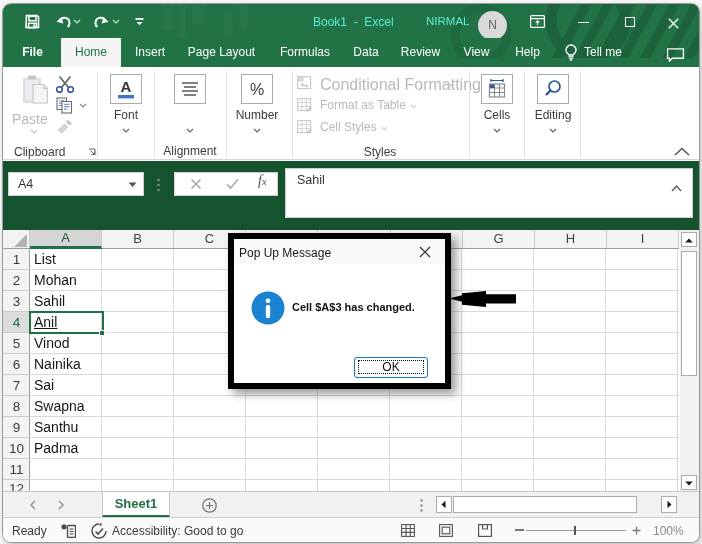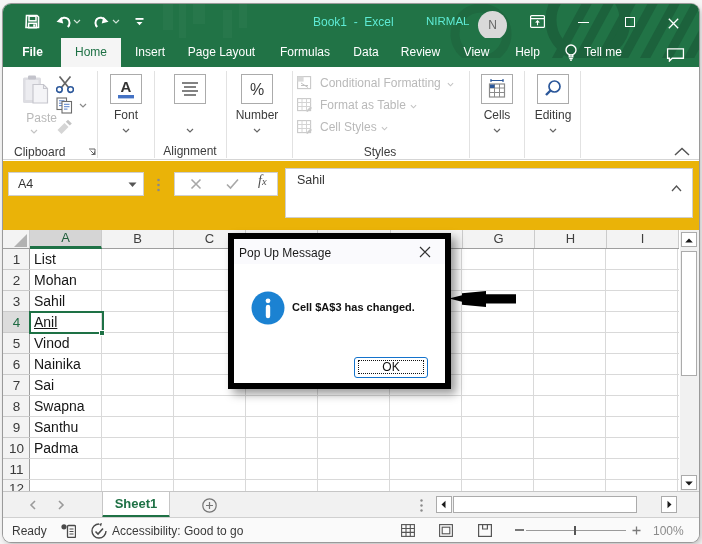--- a/index.html
+++ b/index.html
@@ -21,21 +21,21 @@
   
   #ribbon { position:absolute; left:0; top:63px; width:696px; height:93px; background:#fff; border-bottom:1px solid #d5d5d5; }
   .rsep { position:absolute; top:4px; width:1px; height:87px; background:#e2e2e2; }
   .rbox { position:absolute; top:7px; width:32px; height:30px; background:#fff; border:1px solid #ababab; }
   .rlabel { position:absolute; top:41px; font-size:12px; color:#3b3b3b; text-align:center; }
   .rchev { position:absolute; width:8px; height:5px; }
   .glabel { position:absolute; top:78px; font-size:12px; color:#3b3b3b; text-align:center; }
   .gray { color:#b9b9b9; }
 
   
-  #fzone { position:absolute; left:0; top:157px; width:696px; height:69px; background:#eab308; }
+  #fzone { position:absolute; left:0; top:157px; width:696px; height:69px; background:#14532d; }
   .whitebox { position:absolute; background:#fff; border:1px solid #cfcfcf; }
 
   
   #gridzone { position:absolute; left:0; top:226px; width:696px; height:261px; background:#fff; }
   #colhdr { position:absolute; left:0; top:0; width:676px; height:19px; background:#f3f3f3; border-bottom:1px solid #9e9e9e; }
   .chdr { position:absolute; top:0; height:18px; line-height:18px; text-align:center; font-size:13px; color:#3f3f3f; border-right:1px solid #cbcbcb; }
   #rowhdrs { position:absolute; left:0; top:19px; width:27px; height:242px; background:#f3f3f3; border-right:1px solid #9e9e9e; }
   .rhdr { position:absolute; left:0; width:27px; height:21px; line-height:22px; text-align:center; font-size:13.5px; color:#3a3a3a; border-bottom:1px solid #cbcbcb; }
   .cell { position:absolute; font-size:14px; color:#151515; height:36px; line-height:21px; }
   #gridlines { position:absolute; left:27px; top:19px; width:649px; height:242px;
@@ -168,21 +168,21 @@
 
   <div id="ribbon">
 
     <svg class="abs" style="left:18px; top:8px;" width="30" height="33" viewBox="0 0 30 33">
       <rect x="2" y="2.5" width="18" height="25.5" rx="1.5" fill="#dddde2"></rect>
       <rect x="7" y="0.5" width="8" height="4" rx="1.3" fill="#c3c3cb"></rect>
       <rect x="4.5" y="5" width="13" height="20" fill="#ececf0"></rect>
       <path d="M12 9.5 h10.5 l4 4 v14.5 h-14.5 z" fill="#f4f4f7" stroke="#c6c6cd" stroke-width="1.2"></path>
       <path d="M22.5 9.5 v4 h4" fill="none" stroke="#c6c6cd" stroke-width="1.1"></path>
     </svg>
-    <div class="abs gray" style="left:9px; top:44px; width:45px; text-align:right; font-size:12px;">Paste</div>
+    <div class="abs gray" style="left:9px; top:44px; width:45px; text-align:left; font-size:14px;">Paste</div>
     <svg class="abs" style="left:27px; top:62px;" width="8" height="5" viewBox="0 0 8 5">
           <path d="M1 1 L4 4 L7 1" fill="none" stroke="#c3c3c3" stroke-width="1.2"></path>
         </svg>
 
     <svg class="abs" style="left:53px; top:9px;" width="18" height="18" viewBox="0 0 18 18">
       <path d="M3.5 0.5 L12.5 11.5 M14.5 0.5 L5.5 11.5" stroke="#666" stroke-width="1.7"></path>
       <circle cx="3.4" cy="13.6" r="2.8" fill="none" stroke="#2b579a" stroke-width="1.6"></circle>
       <circle cx="14.6" cy="13.6" r="2.8" fill="none" stroke="#2b579a" stroke-width="1.6"></circle>
     </svg>
 
@@ -239,21 +239,21 @@
     <svg class="rchev" style="left:250px; top:61px;" viewBox="0 0 8 5">
           <path d="M1 1 L4 4 L7 1" fill="none" stroke="#666" stroke-width="1.2"></path>
         </svg>
     <div class="rsep" style="left:289px;"></div>
 
     <svg class="abs" style="left:294px; top:9px;" width="15" height="14" viewBox="0 0 15 14">
       <rect x="0.6" y="0.6" width="13" height="12" fill="#fff" stroke="#c9c9c9" stroke-width="1.1"></rect>
       <rect x="0.6" y="0.6" width="6" height="5" fill="#d9d9d9"></rect>
       <path d="M4 9.5 h7 M4 7 l7 4.5" stroke="#c0c0c0" stroke-width="1"></path>
     </svg>
-    <div class="abs gray" style="left:317px; top:9px; font-size:12px;">Conditional Formatting</div>
+    <div class="abs gray" style="left:317px; top:9px; font-size:16px;">Conditional Formatting</div>
     <svg class="abs" style="left:444px; top:15px;" width="7" height="5" viewBox="0 0 8 5">
           <path d="M1 1 L4 4 L7 1" fill="none" stroke="#c3c3c3" stroke-width="1.2"></path>
         </svg>
     <svg class="abs" style="left:294px; top:31px;" width="15" height="14" viewBox="0 0 15 14">
       <rect x="0.6" y="0.6" width="13" height="12" fill="#fff" stroke="#c9c9c9" stroke-width="1.1"></rect>
       <path d="M0.6 4.5 h13 M0.6 8.5 h13 M5 0.6 v12 M9.5 0.6 v12" stroke="#d4d4d4" stroke-width="1"></path>
       <path d="M9 13 L13.5 8.5 L15 10 L10.5 14 Z" fill="#c9c9c9"></path>
     </svg>
     <div class="abs gray" style="left:317px; top:31px; font-size:12px;">Format as Table</div>
     <svg class="abs" style="left:407px; top:37px;" width="7" height="5" viewBox="0 0 8 5">

